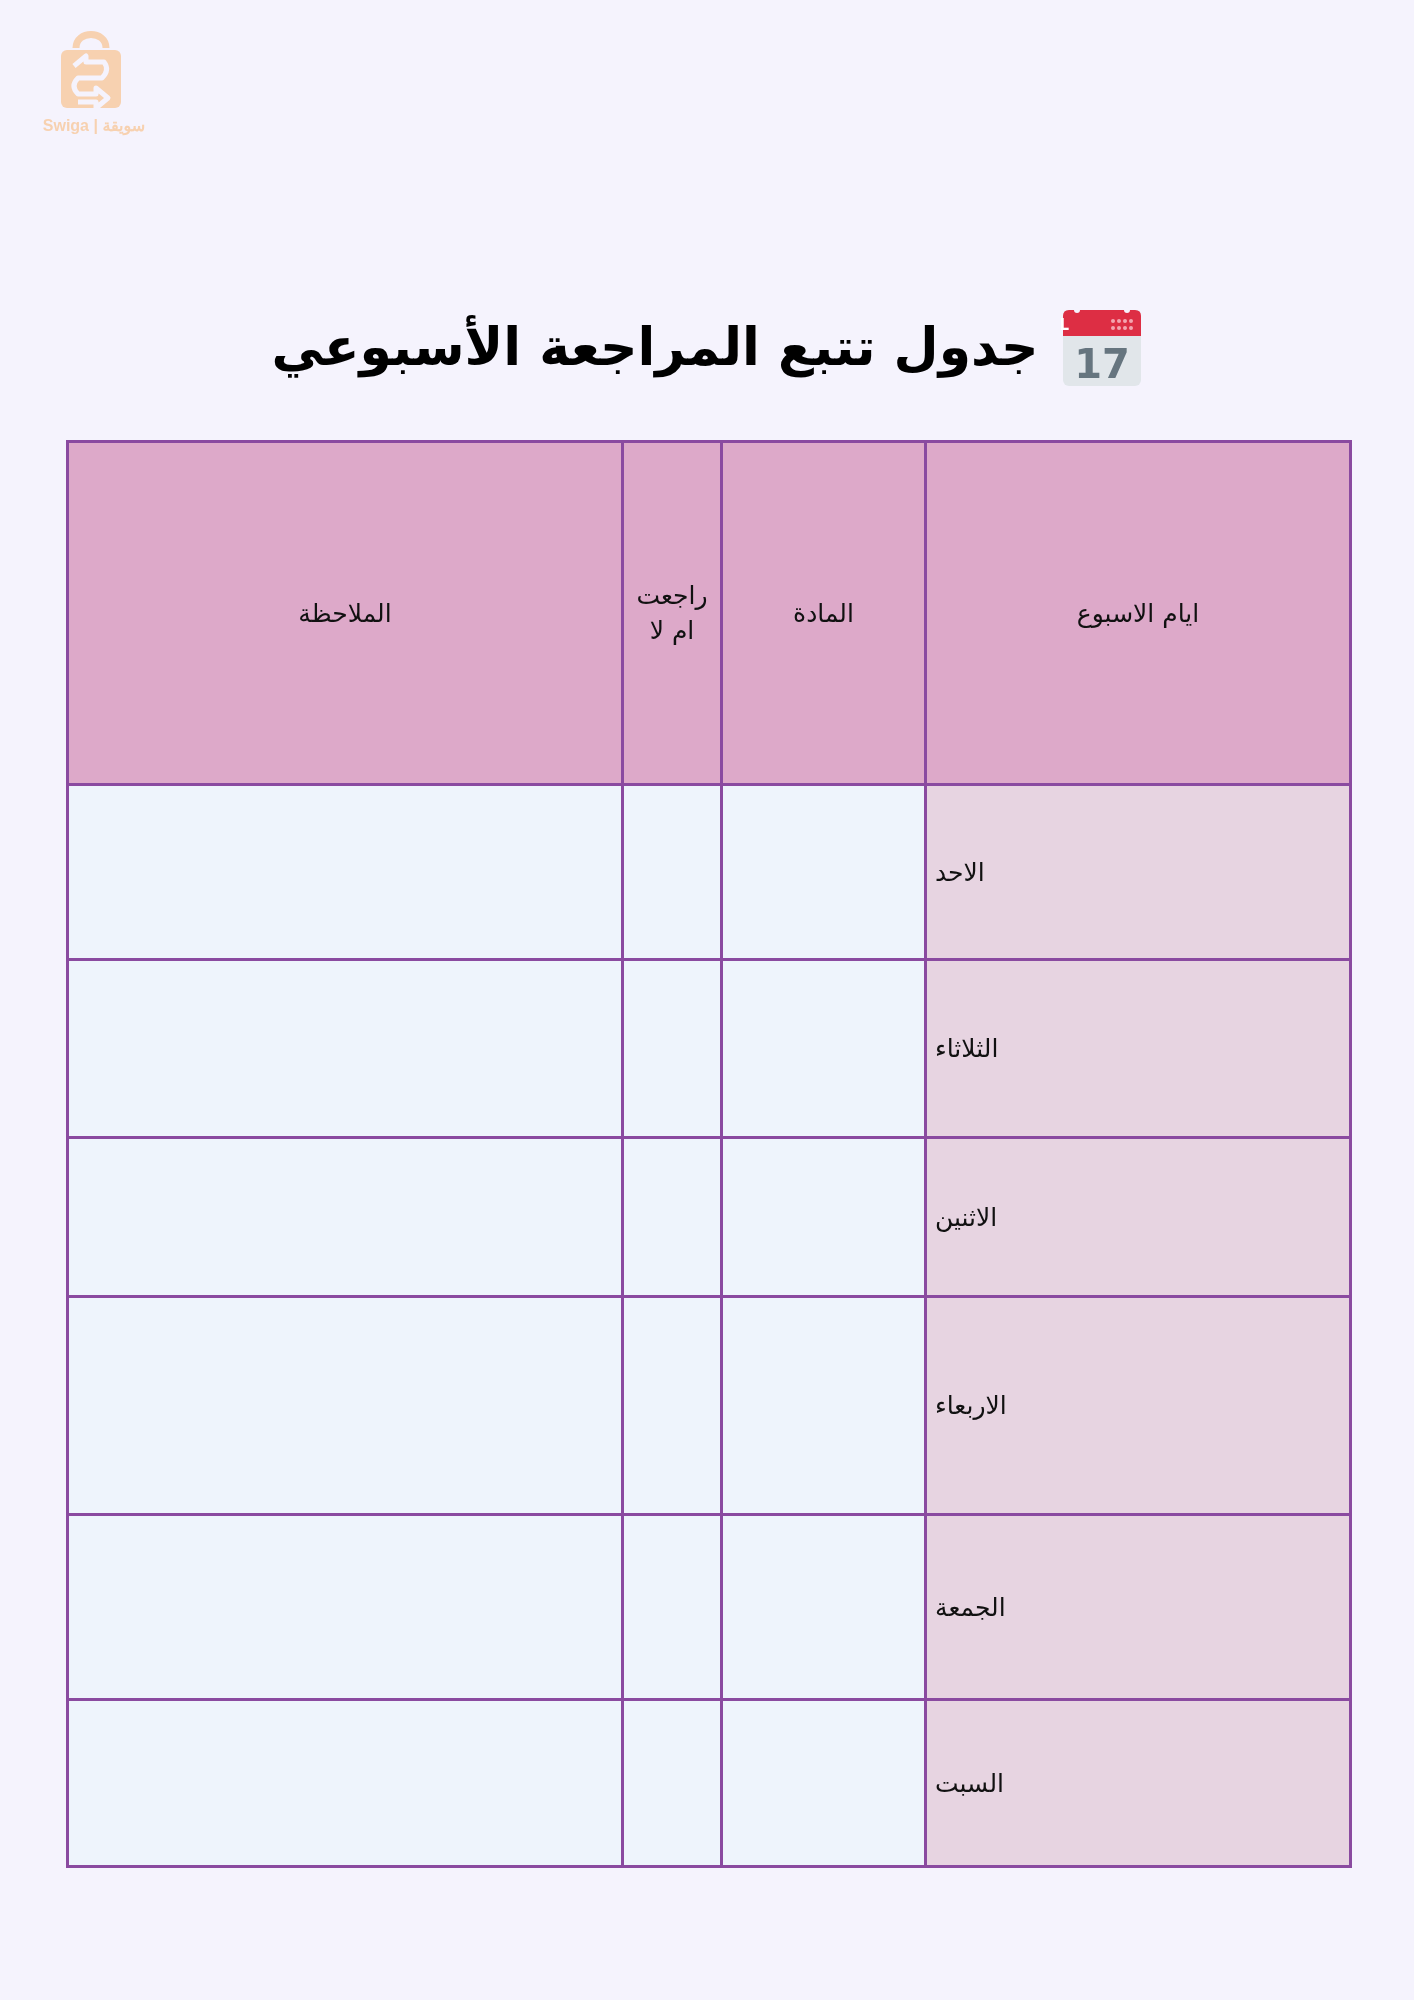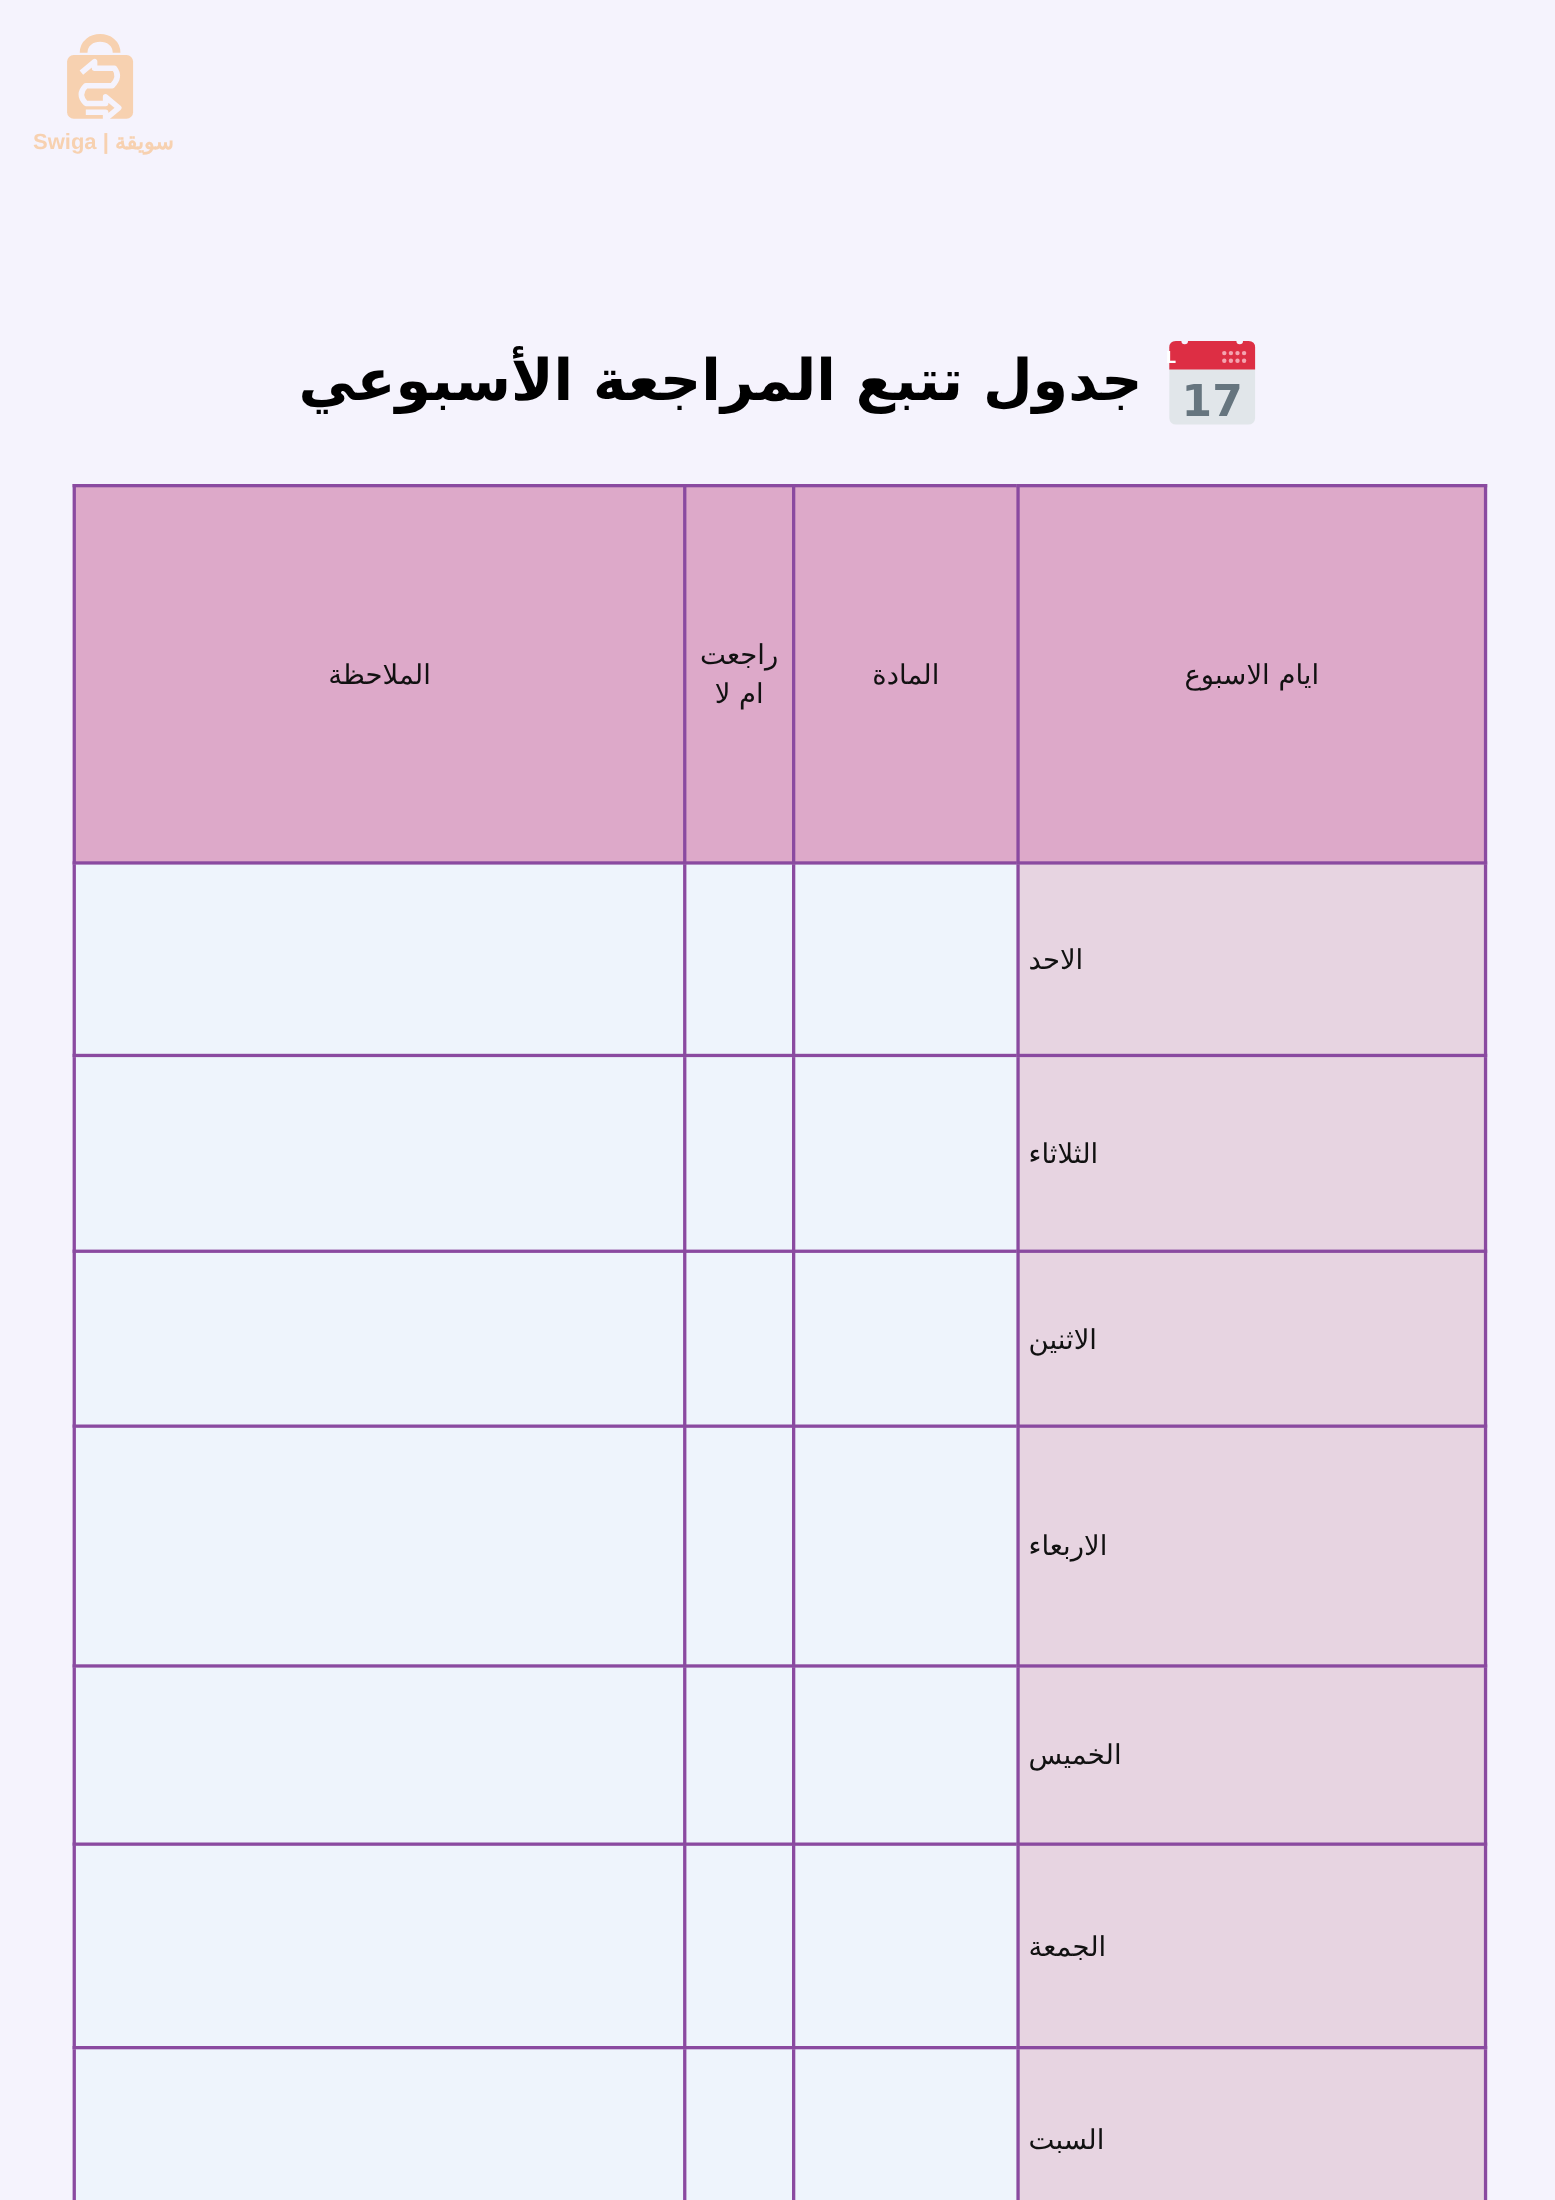--- a/index.html
+++ b/index.html
@@ -1,19 +1,19 @@
 <!DOCTYPE html>
 <html><head>
 <meta charset="utf-8">
 <style>
   html, body { margin:0; padding:0; }
   body { width:1414px; height:2000px; background:#f5f3fd; position:relative; overflow:hidden; font-family:"DejaVu Sans", sans-serif; }
   .logo { position:absolute; left:14px; top:26px; width:160px; height:120px; }
   .logo svg { position:absolute; left:42px; top:0; }
-  .logo-text { position:absolute; left:0; top:90px; width:160px; text-align:center; color:#f7d1b0; font-family:"Liberation Sans", sans-serif; font-weight:bold; font-size:20px; white-space:nowrap; }
+  .logo-text { position:absolute; left:0; top:90px; width:160px; text-align:center; color:#f7d1b0; font-family:"Liberation Sans", sans-serif; font-weight:bold; font-size:16px; white-space:nowrap; }
   .title { position:absolute; left:0; top:292px; width:1414px; height:110px; display:flex; justify-content:center; align-items:center; direction:rtl; gap:22px; }
   .title-text { font-family:"DejaVu Sans", sans-serif; font-weight:bold; font-size:52px; color:#000; direction:rtl; }
   .cal-icon { width:82px; height:82px; }
   table.tracker { position:absolute; left:66px; top:440px; width:1283px; border-collapse:collapse; direction:rtl; table-layout:fixed; }
   table.tracker td, table.tracker th { border:3px solid #8a4aa0; padding:0 8px; font-size:25px; color:#111; font-weight:normal; }
   table.tracker th { background:#dda9c9; height:340px; text-align:center; }
   td.day { background:#e7d4e1; text-align:left; }
   td.cell { background:#eef4fc; }
   .th-inner { line-height:1.4; }
 </style>
@@ -90,26 +90,20 @@
       <td class="cell"></td>
       <td class="cell"></td>
       <td class="cell"></td>
     </tr>
     <tr style="height:218px">
       <td class="day">الاربعاء</td>
       <td class="cell"></td>
       <td class="cell"></td>
       <td class="cell"></td>
     </tr>
-    <tr style="height:162px">
-      <td class="day">الخميس</td>
-      <td class="cell"></td>
-      <td class="cell"></td>
-      <td class="cell"></td>
-    </tr>
     <tr style="height:185px">
       <td class="day">الجمعة</td>
       <td class="cell"></td>
       <td class="cell"></td>
       <td class="cell"></td>
     </tr>
     <tr style="height:167px">
       <td class="day">السبت</td>
       <td class="cell"></td>
       <td class="cell"></td>

